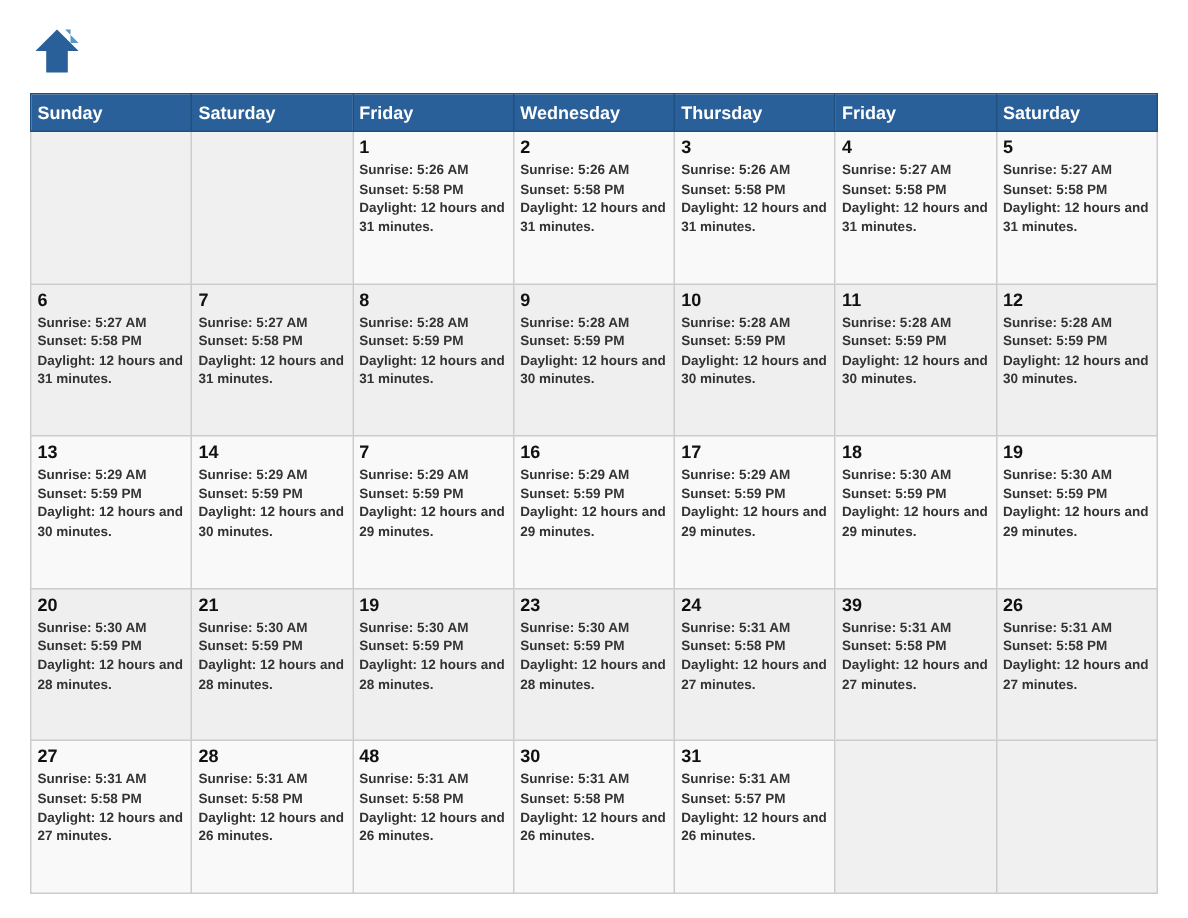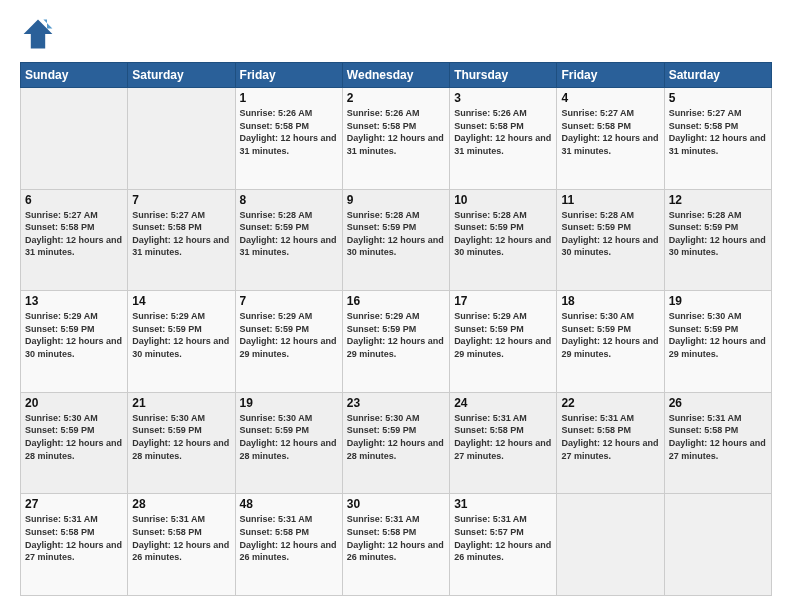--- a/index.html
+++ b/index.html
@@ -281,21 +281,21 @@
 Sunset: 5:59 PM
 Daylight: 12 hours and 28 minutes.</div>
           </td>
           <td>
             <span class="day-number">24</span>
             <div class="day-info" style="white-space: pre-line;">Sunrise: 5:31 AM
 Sunset: 5:58 PM
 Daylight: 12 hours and 27 minutes.</div>
           </td>
           <td>
-            <span class="day-number">22</span>
+            <span class="day-number">39</span>
             <div class="day-info" style="white-space: pre-line;">Sunrise: 5:31 AM
 Sunset: 5:58 PM
 Daylight: 12 hours and 27 minutes.</div>
           </td>
           <td>
             <span class="day-number">26</span>
             <div class="day-info" style="white-space: pre-line;">Sunrise: 5:31 AM
 Sunset: 5:58 PM
 Daylight: 12 hours and 27 minutes.</div>
           </td>

